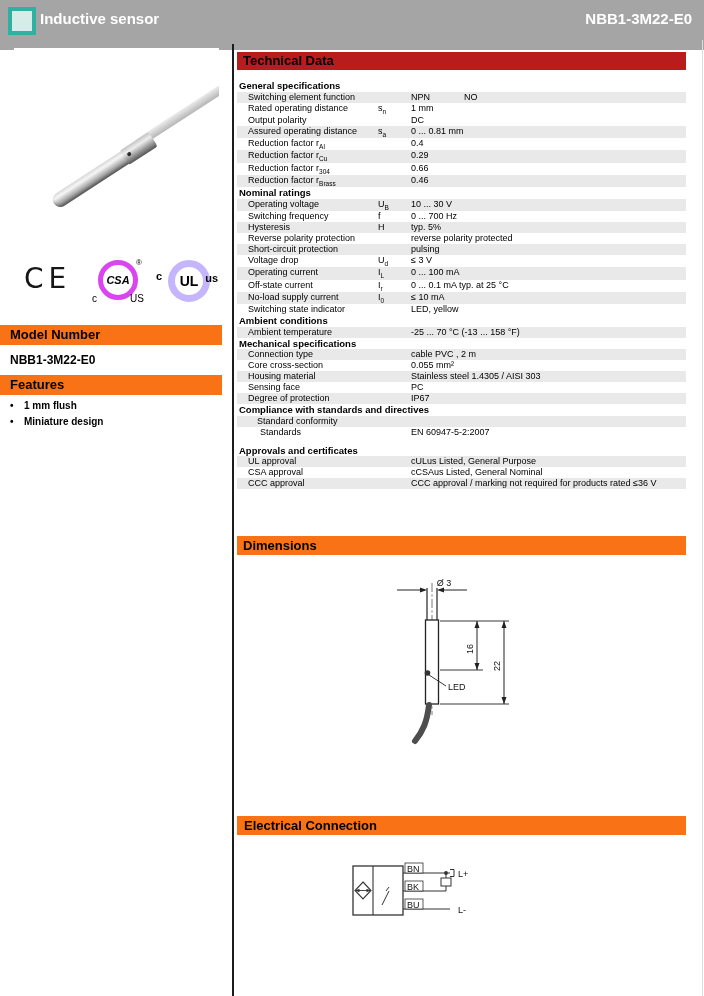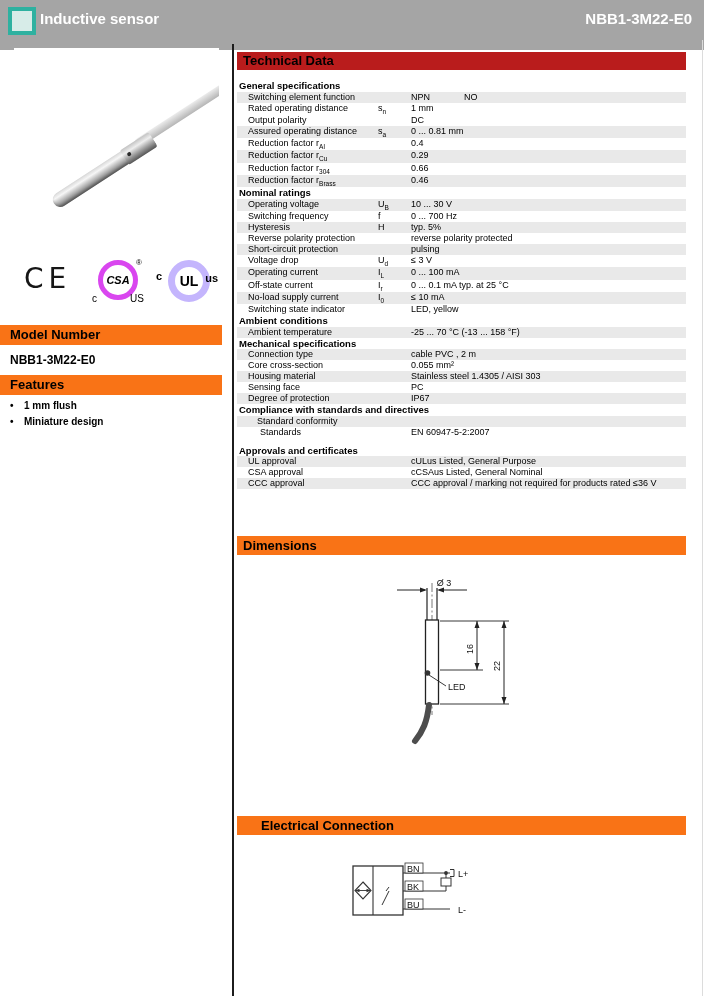--- a/index.html
+++ b/index.html
@@ -56,21 +56,21 @@
   .spec-row.shaded{background:#e9e9e9;}
   .c-label{width:141px;padding-left:11px;box-sizing:border-box;flex-shrink:0;}
   .c-label.ind1{padding-left:20px;}
   .c-label.ind2{padding-left:23px;}
   .c-sym{width:33px;flex-shrink:0;}
   .c-val{flex:1;}
   .c-val .v1{display:inline-block;min-width:53px;}
   sub{font-size:6.5px;line-height:1;}
   
   .bar-dimensions{position:absolute;left:237px;top:488px;width:449px;box-sizing:border-box;height:19px;line-height:19px;padding-left:6px;margin-top:48px;}
-  .bar-electrical{position:absolute;left:237px;top:816px;width:449px;box-sizing:border-box;height:19px;line-height:19px;padding-left:24px;}
+  .bar-electrical{position:absolute;left:237px;top:816px;width:449px;box-sizing:border-box;height:19px;line-height:19px;padding-left:7px;}
   .dim-svg{position:absolute;left:237px;top:510px;}
   .elec-svg{position:absolute;left:237px;top:845px;}
   svg text{font-family:"Liberation Sans","DejaVu Sans",sans-serif;font-size:9px;fill:#111;}
 </style>
 </head>
 <body>
 
 <div class="page-header">
   <div class="brand-box"></div>
   <div class="hdr-title">Inductive sensor</div>

